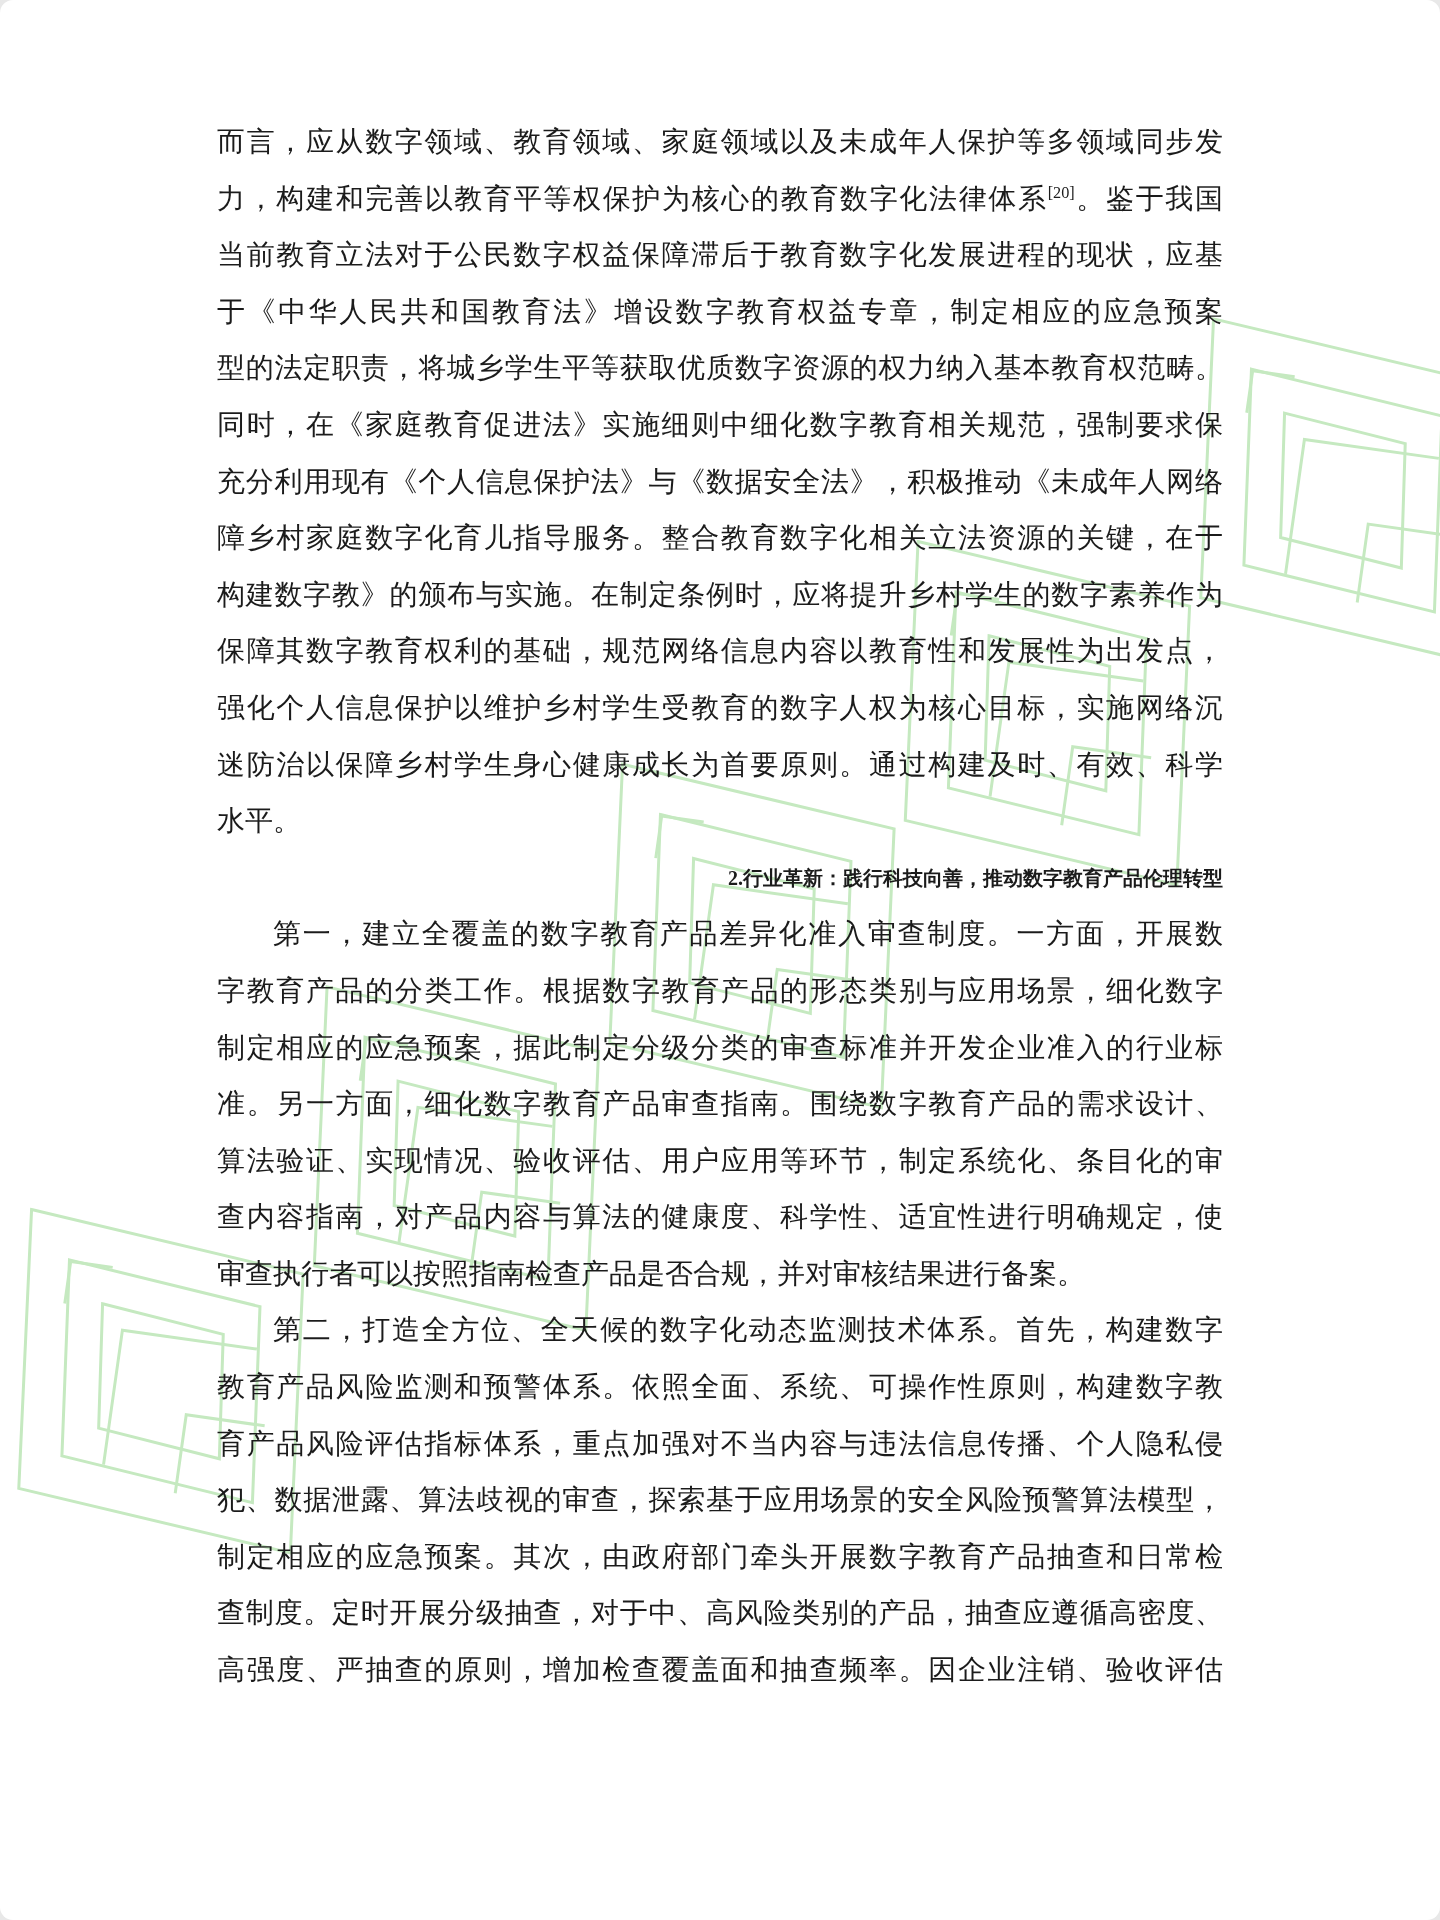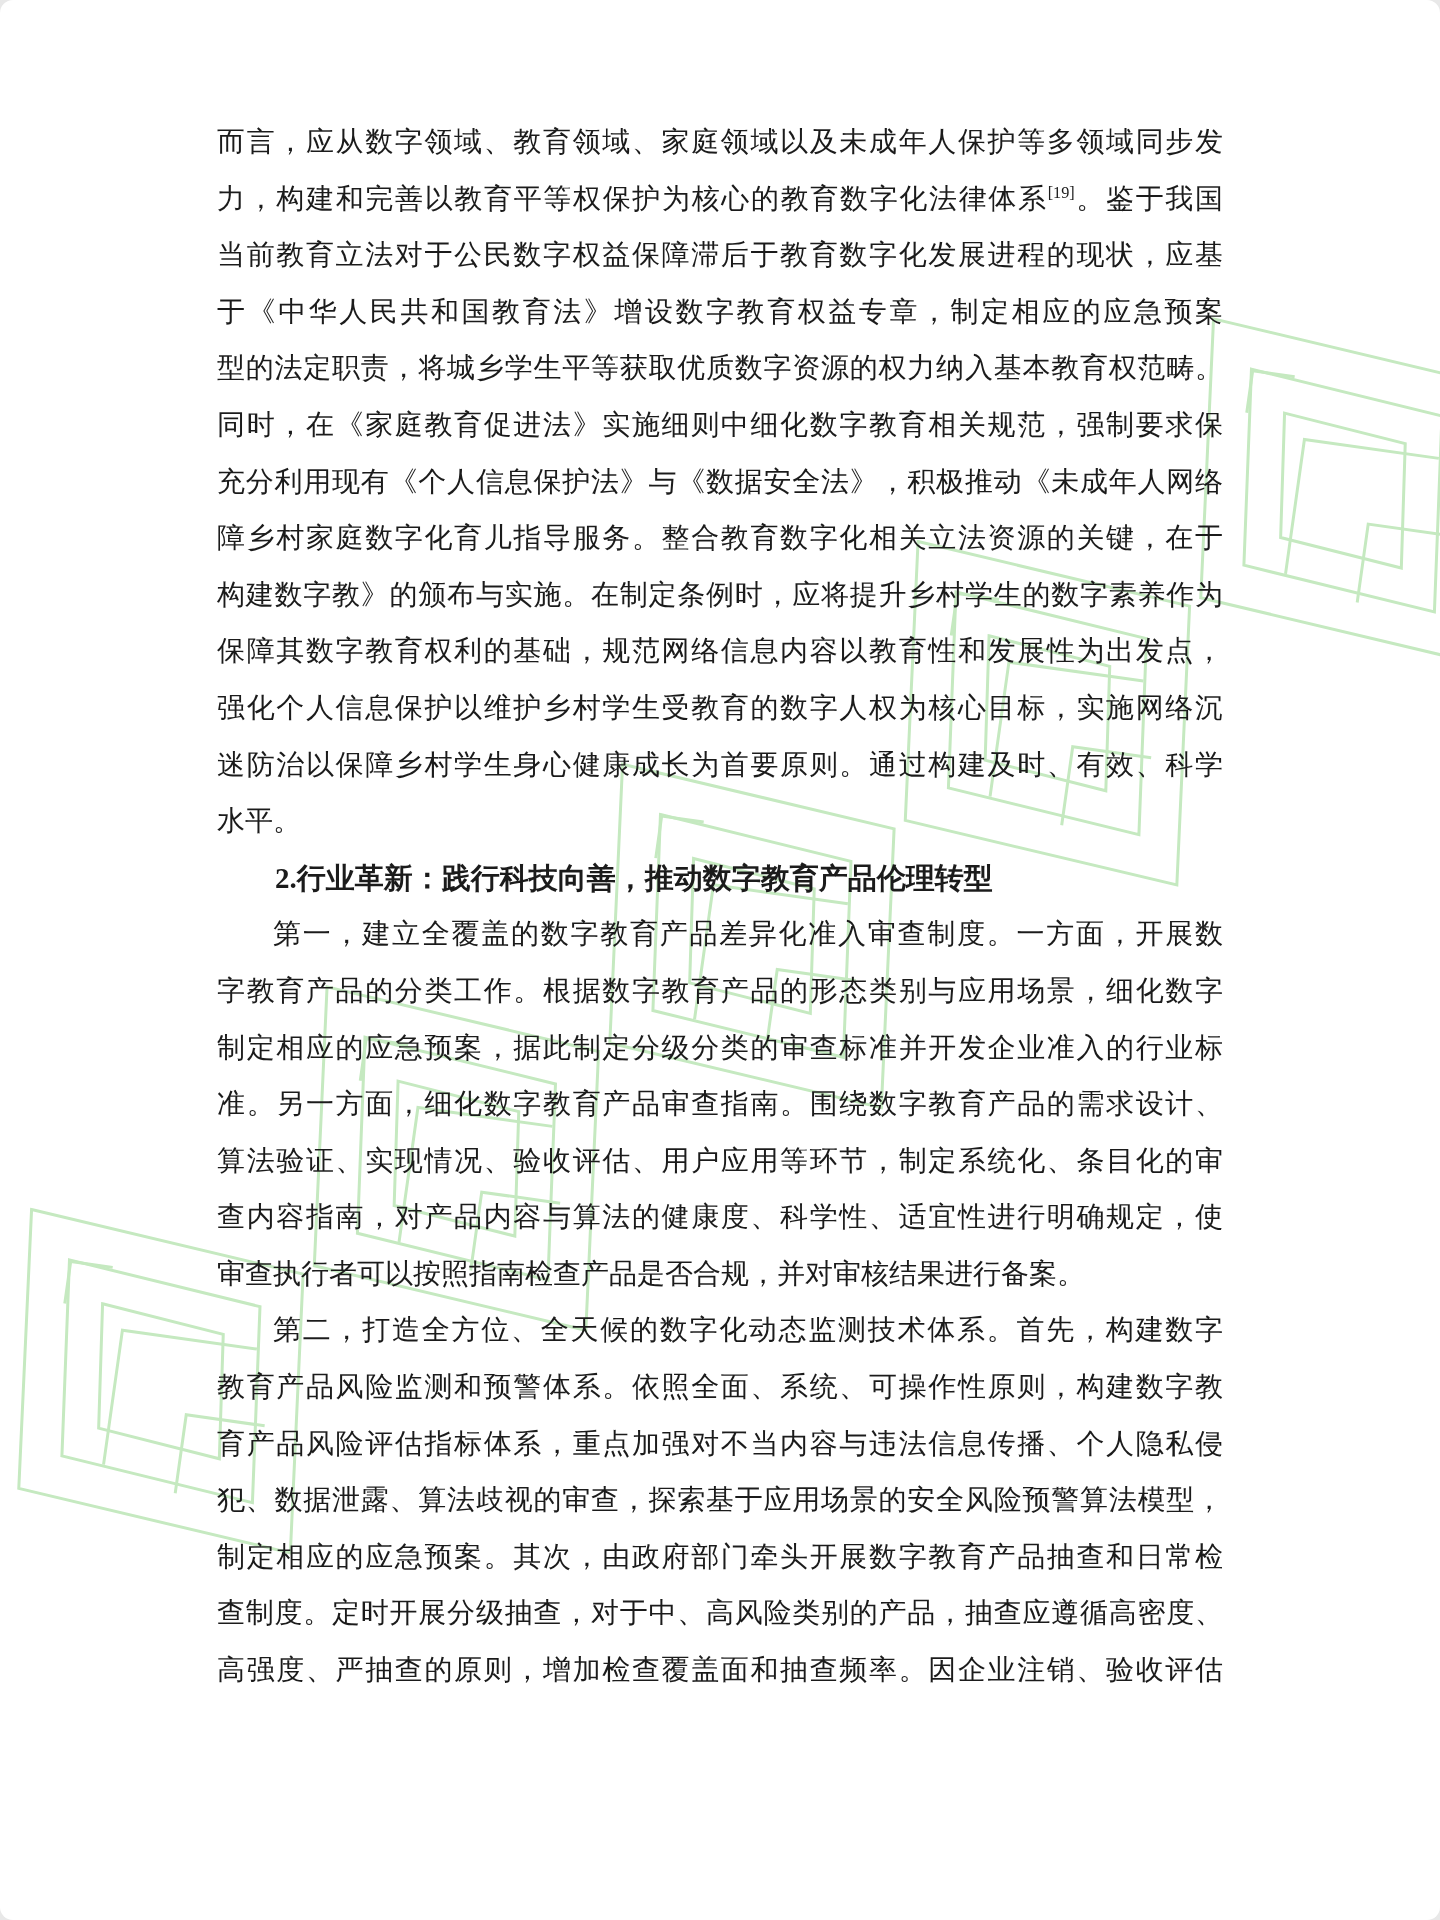--- a/index.html
+++ b/index.html
@@ -39,22 +39,23 @@
     text-align-last: left;
   }
   .line.indent {
     text-indent: 2em;
   }
   .heading {
     height: 56.6px;
     line-height: 56.6px;
     text-indent: 2em;
     font-weight: bold;
-    font-size: 29px;
+    font-size: 20px;
     white-space: nowrap;
+    text-align: right;
   }
   sup.fnref {
     font-size: 0.58em;
     vertical-align: super;
     line-height: 0;
     letter-spacing: 0;
   }
 </style>
 </head>
 <body>
@@ -76,21 +77,21 @@
       <use href="#wm-motif" transform="translate(20,960)"></use>
       <use href="#wm-motif" transform="translate(390,960)"></use>
       <use href="#wm-motif" transform="translate(760,960)"></use>
       <use href="#wm-motif" transform="translate(1130,960)"></use>
       <use href="#wm-motif" transform="translate(1500,960)"></use>
     </g>
   </svg>
 
   <div class="content">
       <div class="line">而言，应从数字领域、教育领域、家庭领域以及未成年人保护等多领域同步发</div>
-      <div class="line">力，构建和完善以教育平等权保护为核心的教育数字化法律体系<sup class="fnref">[19]</sup>。鉴于我国</div>
+      <div class="line">力，构建和完善以教育平等权保护为核心的教育数字化法律体系<sup class="fnref">[20]</sup>。鉴于我国</div>
       <div class="line">当前教育立法对于公民数字权益保障滞后于教育数字化发展进程的现状，应基</div>
       <div class="line">于《中华人民共和国教育法》增设数字教育权益专章，制定相应的应急预案</div>
       <div class="line">型的法定职责，将城乡学生平等获取优质数字资源的权力纳入基本教育权范畴。</div>
       <div class="line">同时，在《家庭教育促进法》实施细则中细化数字教育相关规范，强制要求保</div>
       <div class="line">充分利用现有《个人信息保护法》与《数据安全法》，积极推动《未成年人网络</div>
       <div class="line">障乡村家庭数字化育儿指导服务。整合教育数字化相关立法资源的关键，在于</div>
       <div class="line">构建数字教》的颁布与实施。在制定条例时，应将提升乡村学生的数字素养作为</div>
       <div class="line">保障其数字教育权利的基础，规范网络信息内容以教育性和发展性为出发点，</div>
       <div class="line">强化个人信息保护以维护乡村学生受教育的数字人权为核心目标，实施网络沉</div>
       <div class="line">迷防治以保障乡村学生身心健康成长为首要原则。通过构建及时、有效、科学</div>

